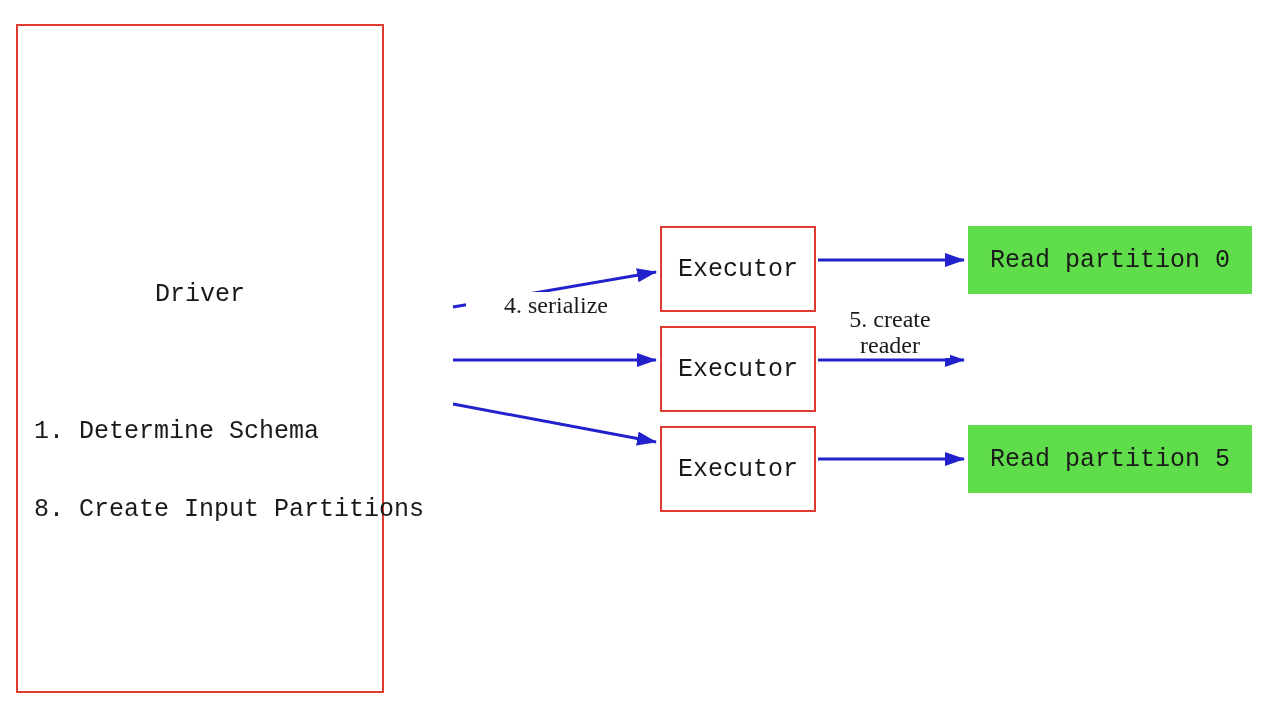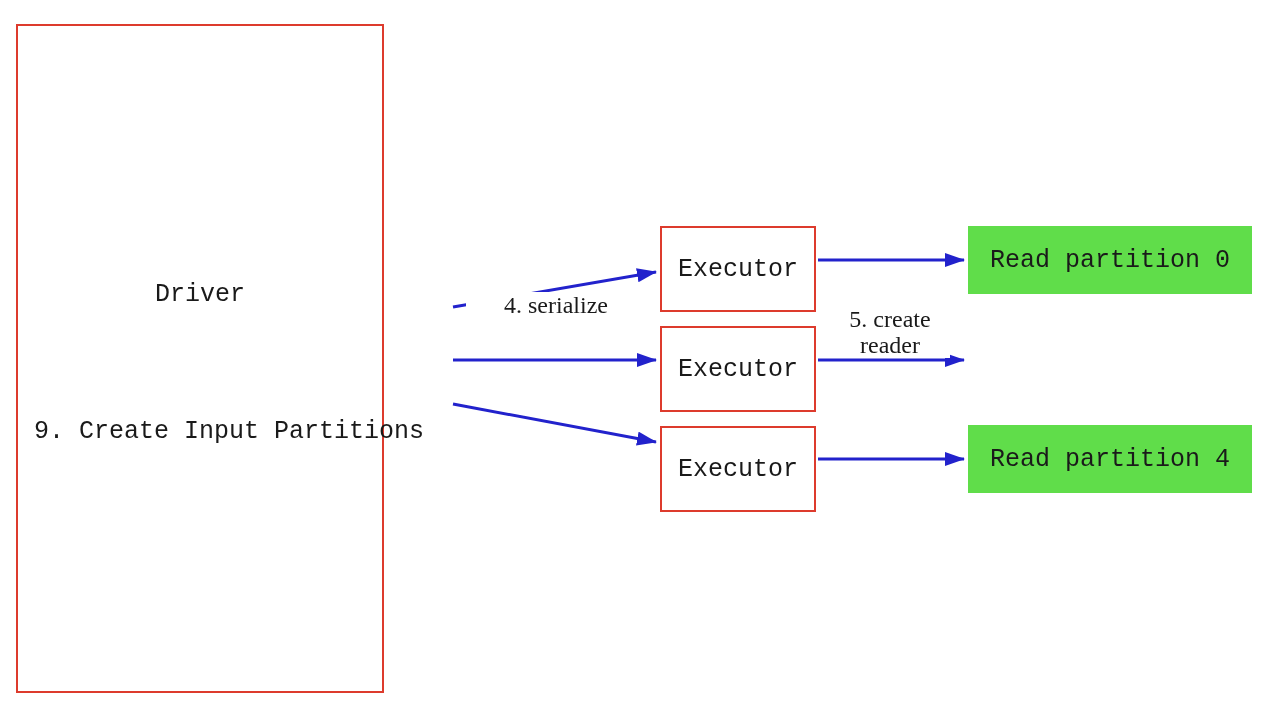--- a/index.html
+++ b/index.html
@@ -129,39 +129,40 @@
     <line class="arrow-line" x1="453" y1="360" x2="656" y2="360" marker-end="url(#arrowhead)"></line>
     <line class="arrow-line" x1="453" y1="404" x2="656" y2="442" marker-end="url(#arrowhead)"></line>
     <line class="arrow-line" x1="818" y1="260" x2="964" y2="260" marker-end="url(#arrowhead)"></line>
     <line class="arrow-line" x1="818" y1="360" x2="964" y2="360" marker-end="url(#arrowhead)"></line>
     <line class="arrow-line" x1="818" y1="459" x2="964" y2="459" marker-end="url(#arrowhead)"></line>
   </svg>
 
   <div class="node driver-box">
     <div class="driver-title">Driver</div>
     <div class="driver-steps">
-      <div>9. Create Input Partitions</div>
+      <div>1. Determine Schema</div>
+      <div>8. Create Input Partitions</div>
     </div>
   </div>
 
   <div class="node executor-box exec-0">
     <span>Executor</span>
   </div>
   <div class="node executor-box exec-1">
     <span>Executor</span>
   </div>
   <div class="node executor-box exec-2">
     <span>Executor</span>
   </div>
 
   <div class="partition-box part-0">
     <span>Read partition 0</span>
   </div>
   <div class="partition-box part-2">
-    <span>Read partition 4</span>
+    <span>Read partition 5</span>
   </div>
 
   <div class="edge-label label-serialize">
     <div>4. serialize</div>
   </div>
   <div class="edge-label label-reader">
     <div>5. create</div>
     <div>reader</div>
   </div>
 

